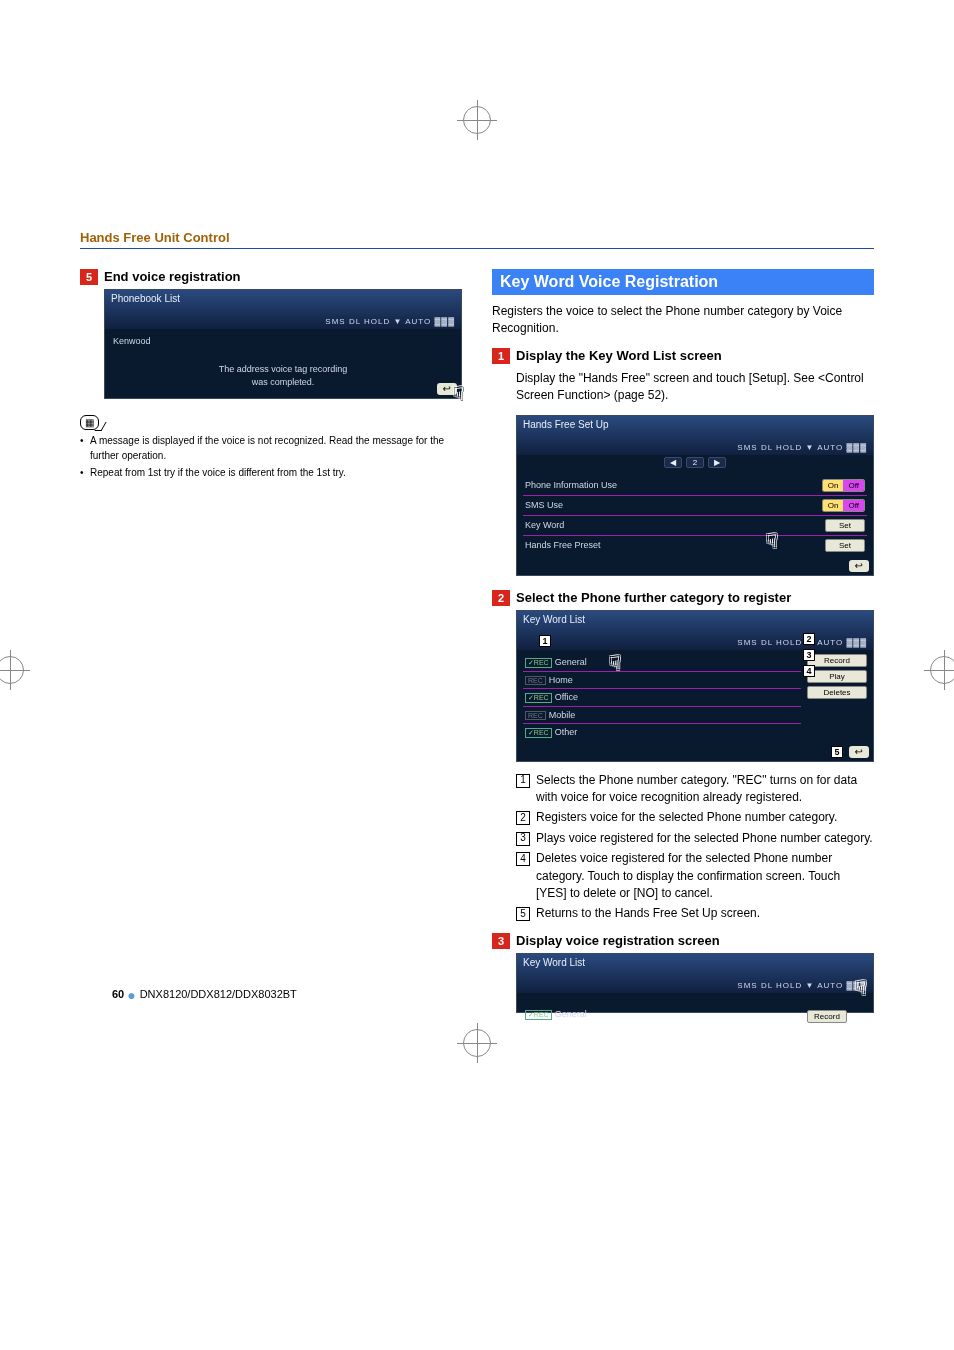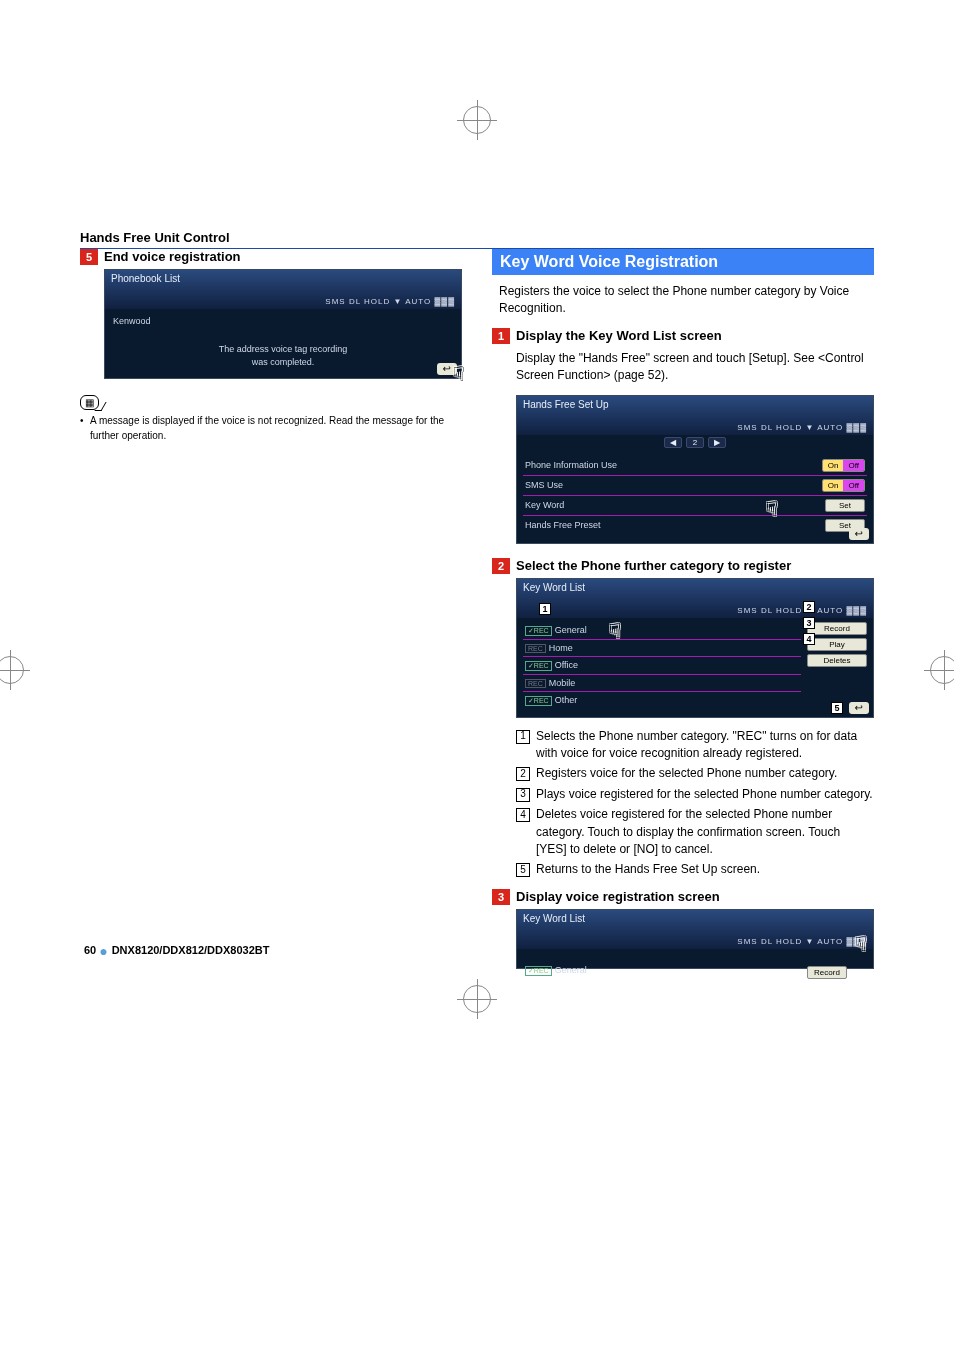--- a/index.html
+++ b/index.html
@@ -9,25 +9,26 @@
     width: 954px;
     margin: 0 auto;
     color: #000;
     font-size: 12px;
   }
   .page {
     padding: 230px 80px 60px 80px;
     position: relative;
   }
   .section-header {
-    color: #000000;
+    color: #a16207;
     font-weight: bold;
     font-size: 13px;
     border-bottom: 1px solid #1a4ba8;
     padding-bottom: 3px;
+    margin-bottom: 20px;
     width: 100%;
   }
   .columns {
     display: flex;
     gap: 30px;
   }
   .col {
     flex: 1;
     min-width: 0;
   }
@@ -57,21 +58,21 @@
     background: #3b82f6;
     color: #fff;
     font-weight: bold;
     font-size: 16px;
     padding: 4px 8px;
     margin-bottom: 8px;
   }
   .body-text {
     font-size: 12px;
     line-height: 1.45;
-    margin: 6px 0 10px 7px;
+    margin: 6px 0 10px 0;
   }
   .indent {
     margin-left: 24px;
   }
   .note-icon {
     display: inline-block;
     border: 1px solid #000;
     border-radius: 6px;
     padding: 1px 4px;
     font-size: 10px;
@@ -106,21 +107,21 @@
     position: absolute;
     left: 0;
   }
   .screenshot {
     background: #0a1a2e;
     border: 1px solid #3a4a5e;
     margin: 4px 0 10px 24px;
     color: #cfd8e8;
     font-size: 9px;
     position: relative;
-    padding-bottom: 4px;
+    padding-bottom: 16px;
   }
   .screenshot .ss-title {
     background: linear-gradient(#2a4a7e,#102040);
     padding: 3px 6px;
     display: flex;
     justify-content: space-between;
     font-size: 10px;
     color: #e8eef8;
   }
   .screenshot .ss-title .icons {
@@ -229,23 +230,22 @@
     border:1px solid #5a8;
     color:#8c8;
     font-size:7px;
     padding: 0 2px;
     margin-right: 3px;
   }
   .rec-tag.off { border-color:#556; color:#778;}
   .footer {
     position: absolute;
     bottom: 80px;
-    left: 84px;
+    left: 112px;
     font-size: 11px;
-    font-weight: bold;
   }
   .footer .blue-dot {
     color: #5a9ed8;
     font-size: 14px;
     vertical-align: middle;
   }
   .cross {
     position:absolute;
     width:40px; height:40px;
   }
@@ -316,20 +316,21 @@
             <div>was completed.</div>
           </div>
         </div>
         <span class="ss-return">↩</span>
         <span class="hand" style="right:-4px; bottom:-8px;">☟</span>
       </div>
 
       <span class="note-icon">▦</span>
       <ul class="notes">
         <li>A message is displayed if the voice is not recognized. Read the message for the further operation.</li>
+        <li>Repeat from 1st try if the voice is different from the 1st try.</li>
       </ul>
 
     </div>
 
     <div class="col">
 
       <div class="title-bar">Key Word Voice Registration</div>
 
       <p class="body-text">Registers the voice to select the Phone number category by Voice Recognition.</p>
 

